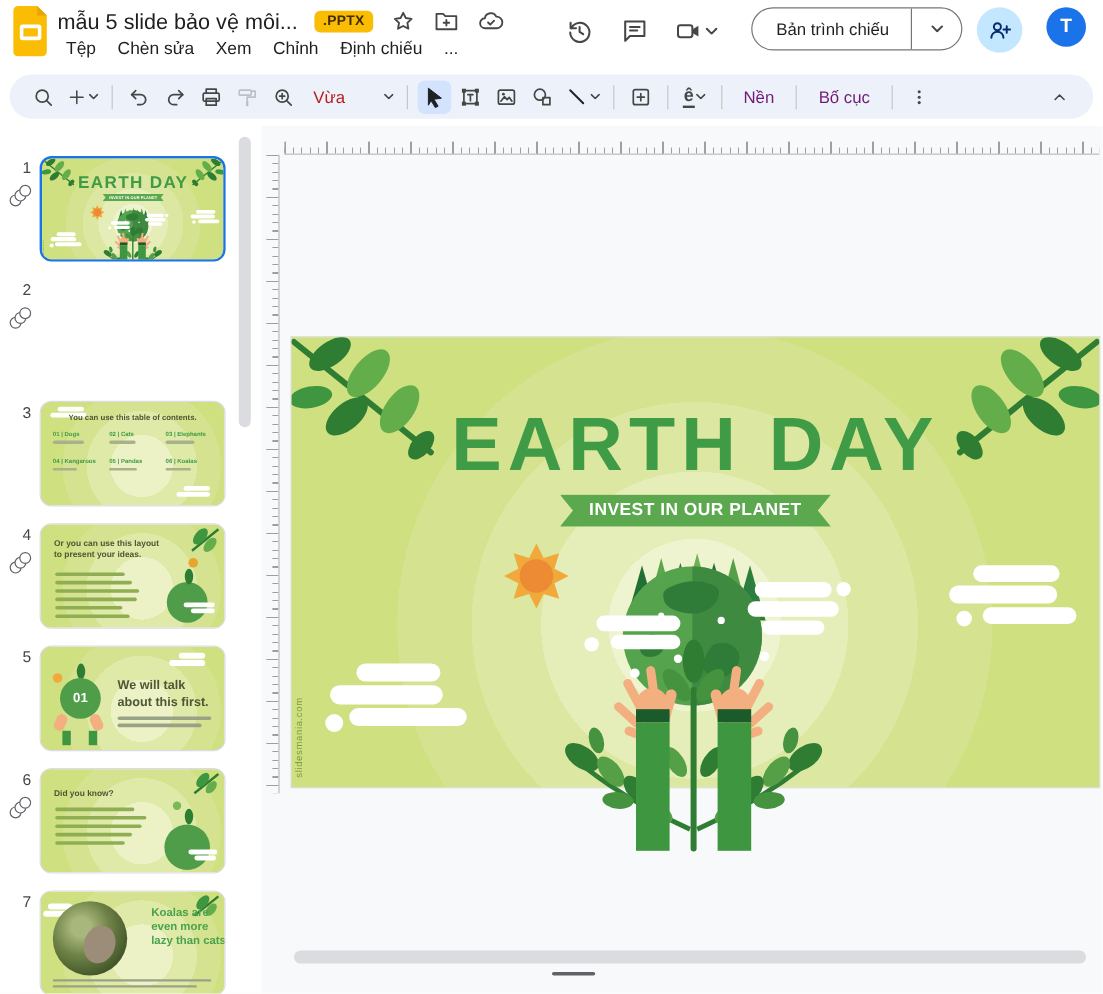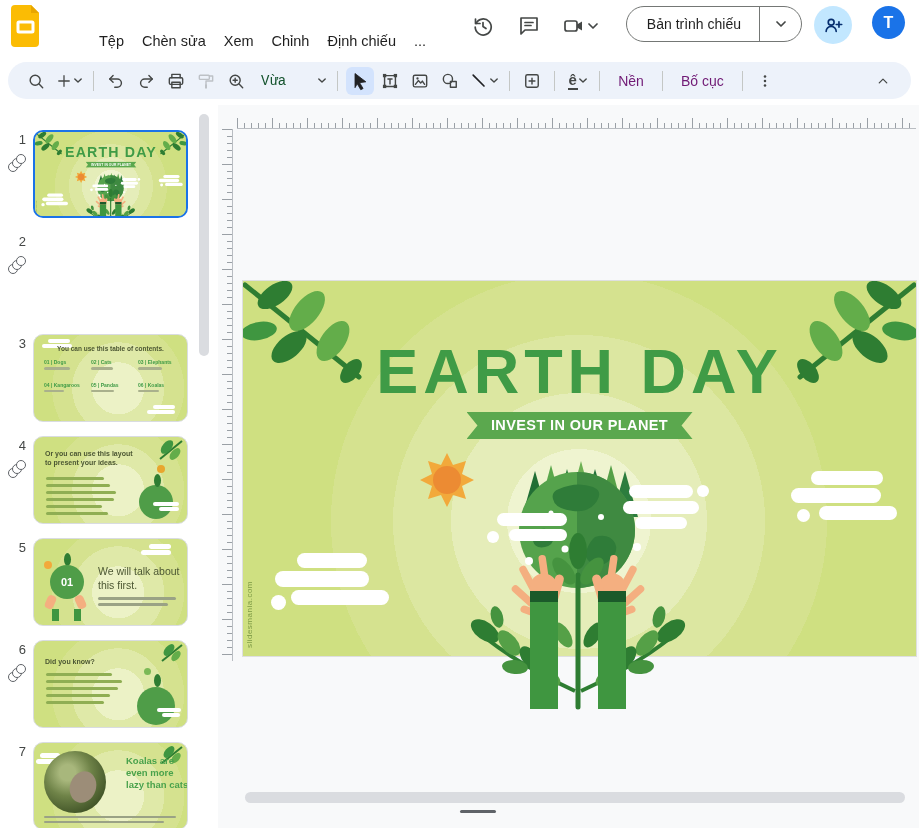--- a/index.html
+++ b/index.html
@@ -7,37 +7,37 @@
   body { font-family:"Liberation Sans","DejaVu Sans",sans-serif; background:#fff; overflow:hidden; }
   .app { position:relative; width:919px; height:828px; background:#fff; }
 
   
   .header { position:absolute; left:0; top:0; width:919px; height:58px; background:#fff; }
   .slides-logo { position:absolute; left:11px; top:5px; width:30px; height:42px; }
   .title-row { position:absolute; left:48px; top:6px; height:24px; display:flex; align-items:center; gap:14px; }
   .doc-title { font-size:18px; color:#1f1f1f; max-width:205px; white-space:nowrap; overflow:hidden; }
   .pptx-badge { background:#fbbc04; color:#402d00; font-size:11.5px; font-weight:bold; padding:3px 7px; border-radius:5px; letter-spacing:.3px; }
   .title-row svg { display:block; }
-  .menu-row { position:absolute; left:48px; top:31px; display:flex; gap:4px;margin-left:44px; }
+  .menu-row { position:absolute; left:48px; top:31px; display:flex; gap:4px; }
   .menu-item { font-size:14.5px; color:#1f1f1f; padding:2px 7px; border-radius:4px; cursor:default; }
   .hdr-right { position:absolute; right:10px; top:6px; height:40px; display:flex; }
   .hdr-icon-btn { width:46px; height:40px; display:flex; align-items:center; justify-content:center; }
   .cam-btn { display:flex; align-items:center; gap:2px; width:56px; }
   .present-btn { display:flex; align-items:center; height:36px; border:1px solid #747775; border-radius:18px; margin:0 12px 0 18px; background:#fff; overflow:hidden; }
   .present-label { font-size:14px; color:#1f1f1f; padding:0 18px 0 20px; }
   .present-caret { width:42px; height:36px; display:flex; align-items:center; justify-content:center; border-left:1px solid #747775; }
   .person-add { width:38px; height:38px; border-radius:50%; background:#c2e7ff; display:flex; align-items:center; justify-content:center; margin-right:20px; }
   .avatar { width:33px; height:33px; border-radius:50%; background:#1a73e8; color:#fff; font-size:16px; font-weight:bold; display:flex; align-items:center; justify-content:center; margin-right:4px; }
 
   
   .toolbar { position:absolute; left:8px; top:62px; width:903px; height:37px; background:#edf2fa; border-radius:19px; display:flex; align-items:center; padding:0 14px; gap:2px; }
   .tb-btn { height:28px; min-width:28px; border-radius:6px; display:flex; align-items:center; justify-content:center; padding:0 3px; }
   .tb-btn.selected { background:#d3e3fd; }
   .tb-sep { width:1px; height:20px; background:#c4c7c5; margin:0 6px; }
-  .tb-label { font-size:14px; color:#14532d; padding:0 6px;font-family:Liberation Mono, monospace; }
+  .tb-label { font-size:14px; color:#b91c1c; padding:0 6px; }
   .tb-caret { margin-left:1px; }
   .tb-text-btn { font-size:14px; color:#701a75; padding:4px 10px; border-radius:6px; }
   .tb-collapse { margin-left:auto; }
   .input-tools-glyph { font-size:15px; font-weight:bold; color:#444746; border-bottom:2px solid #444746; line-height:16px; padding:0 1px; }
 
   
   .filmstrip { position:absolute; left:0; top:105px; width:218px; height:723px; background:#fff; }
   .strip-row { position:absolute; left:0; width:218px; height:88px; }
   .strip-num { position:absolute; left:0; top:2px; width:26px; text-align:right; font-size:13px; color:#444746; }
   .transition-ind { position:absolute; left:8px; top:24px; width:20px; height:20px; }
@@ -64,21 +64,21 @@
   .t3-item b { display:block; font-size:5px; color:#3f9b46; margin-bottom:2px; white-space:nowrap; }
   .t3-item .sk { margin-top:1.5px; height:2.5px; }
   
   .t4-title { position:absolute; left:11px; top:12px; width:92px; font-size:7px; line-height:1.35; font-weight:bold; color:#4c5733; }
   .bullets { position:absolute; left:12px; top:40px; display:flex; flex-direction:column; gap:4px; }
   .bullets .sk { background:#8fae53; }
   .mini-earth { position:absolute; border-radius:50%; background:#4f9d48; }
   .mini-sprout { position:absolute; width:7px; height:13px; border-radius:50%; background:#2e7d32; }
   
   .t5-globe { left:16px; top:26px; width:34px; height:34px; background:#4f9d48; color:#fff; font-size:11px; font-weight:bold; display:flex; align-items:center; justify-content:center; border-radius:50%; position:absolute; }
-  .t5-title { position:absolute; left:64px; top:26px; font-size:10.5px; font-weight:normal; color:#4c5733; line-height:1.3; }
+  .t5-title { position:absolute; left:64px; top:26px; font-size:10.5px; font-weight:bold; color:#4c5733; line-height:1.3; }
   .t5-hand { position:absolute; width:9px; height:14px; background:#f4af80; border-radius:4px; }
   .t5-arm { position:absolute; width:7px; height:12px; background:#3f9640; }
   
   .t7-photo { left:10px; top:8px; width:62px; height:62px; background:radial-gradient(circle at 38% 35%, #a8b77c 0 8px, #6f8348 42%, #3f5226 78%, #2c3a1a); }
   .t7-koala { position:absolute; left:26px; top:20px; width:26px; height:32px; background:#9c8d78; border-radius:50%; transform:rotate(18deg); }
   .t7-title { position:absolute; left:80px; top:12px; font-size:9.5px; font-weight:bold; color:#49a24c; line-height:1.25;margin-left:12px; }
   .t7-lines { position:absolute; left:10px; bottom:6px; width:135px; display:flex; flex-direction:column; gap:2.5px; }
   .t7-lines .sk { height:2.5px; }
 
   
@@ -116,20 +116,35 @@
 
 <div class="app">
 
   <div class="header">
     <svg class="slides-logo" viewBox="0 0 30 42">
       <path d="M4 0h16l8 8v30a4 4 0 0 1-4 4H4a4 4 0 0 1-4-4V4a4 4 0 0 1 4-4z" fill="#fbbc04"></path>
       <path d="M20 0l8 8h-8z" fill="#e8a600"></path>
       <rect x="7" y="17" width="15" height="10" rx="1" fill="none" stroke="#fff" stroke-width="3"></rect>
     </svg>
 
+    <div class="title-row">
+      <span class="doc-title">mẫu 5 slide bảo vệ môi...</span>
+      <span class="pptx-badge">.PPTX</span>
+      <svg width="22" height="22" viewBox="0 0 24 24">
+          <path class="icon-stroke" d="M12 4l2.35 4.76 5.25.76-3.8 3.7.9 5.23L12 16l-4.7 2.45.9-5.23-3.8-3.7 5.25-.76z"></path>
+        </svg>
+      <svg width="22" height="22" viewBox="0 0 24 24">
+          <path class="icon-stroke" d="M3 5h6l2 2h10v12H3z"></path>
+          <path class="icon-stroke" d="M12 10.5v5M9.5 13h5"></path>
+        </svg>
+      <svg width="24" height="22" viewBox="0 0 24 24">
+          <path class="icon-stroke" d="M7 18a4.5 4.5 0 0 1-.4-9A5.5 5.5 0 0 1 17 7.5 4 4 0 0 1 17.5 18H7z"></path>
+          <path class="icon-stroke" d="M9.5 12.8l2 2 3.5-3.6"></path>
+        </svg>
+    </div>
 
     <div class="menu-row">
       <span class="menu-item">Tệp</span>
       <span class="menu-item">Chèn sửa</span>
       <span class="menu-item">Xem</span>
       <span class="menu-item">Chỉnh</span>
       <span class="menu-item">Định chiếu</span>
       <span class="menu-item">...</span>
     </div>
 

